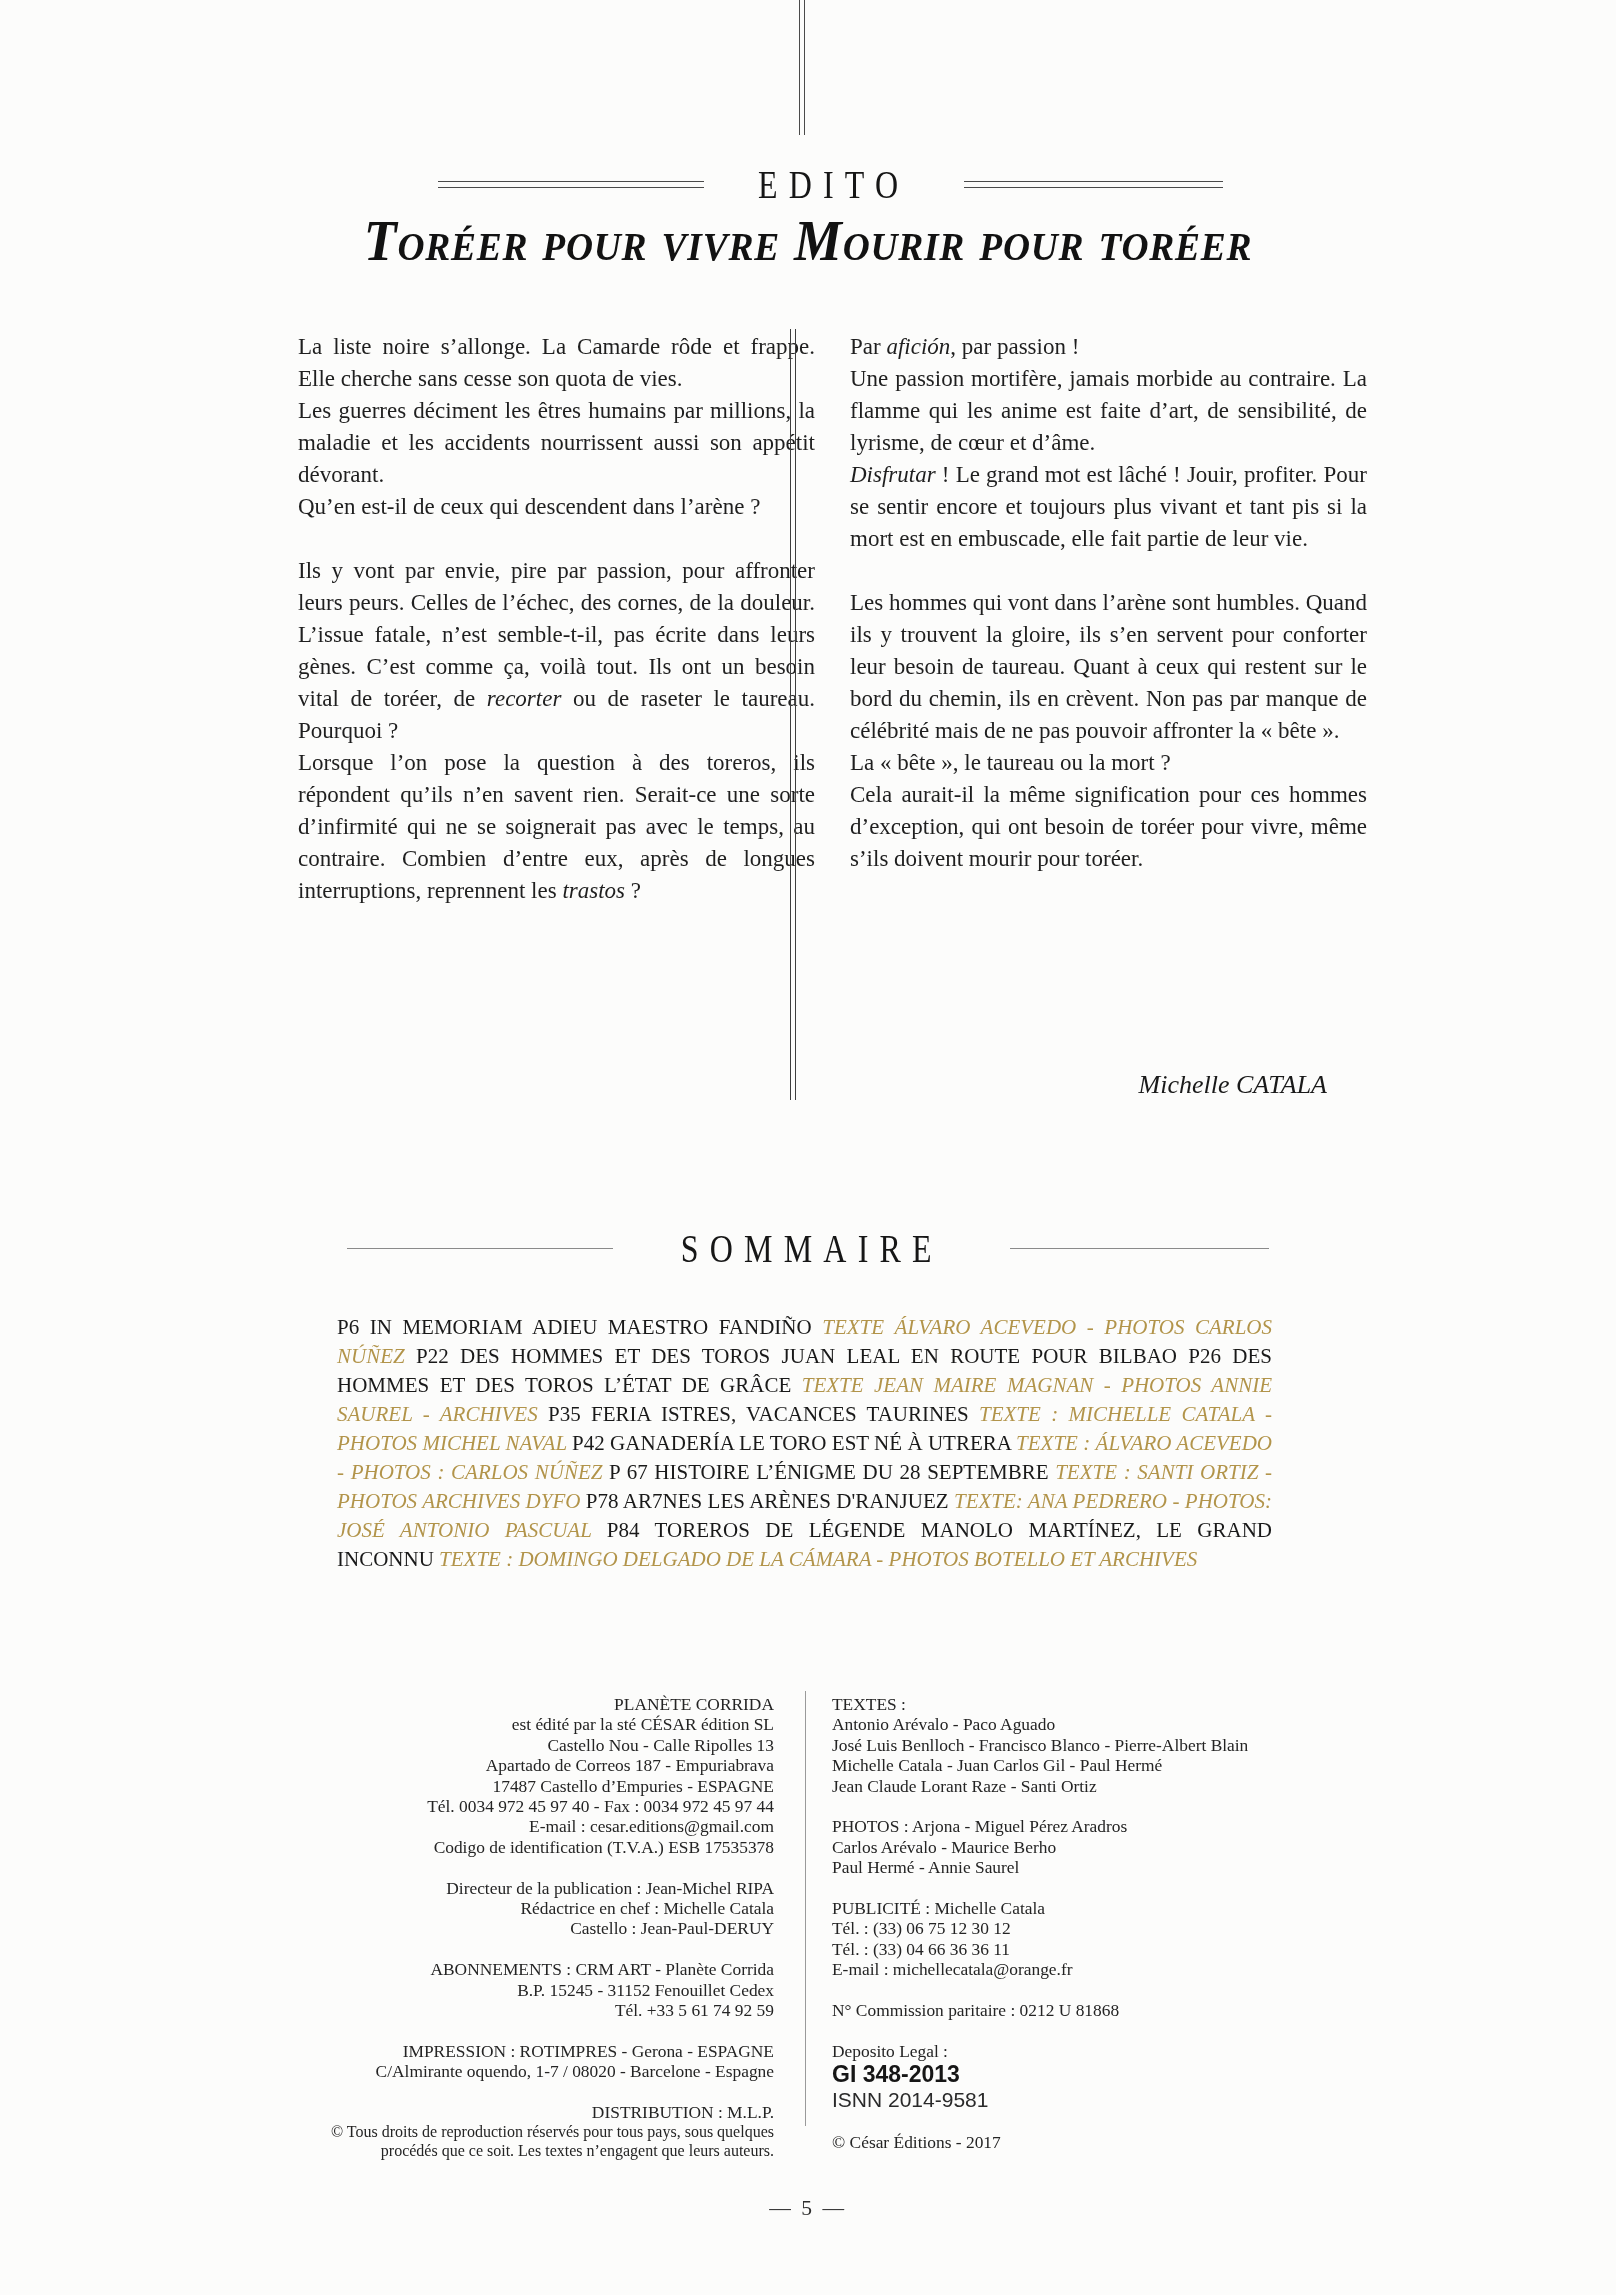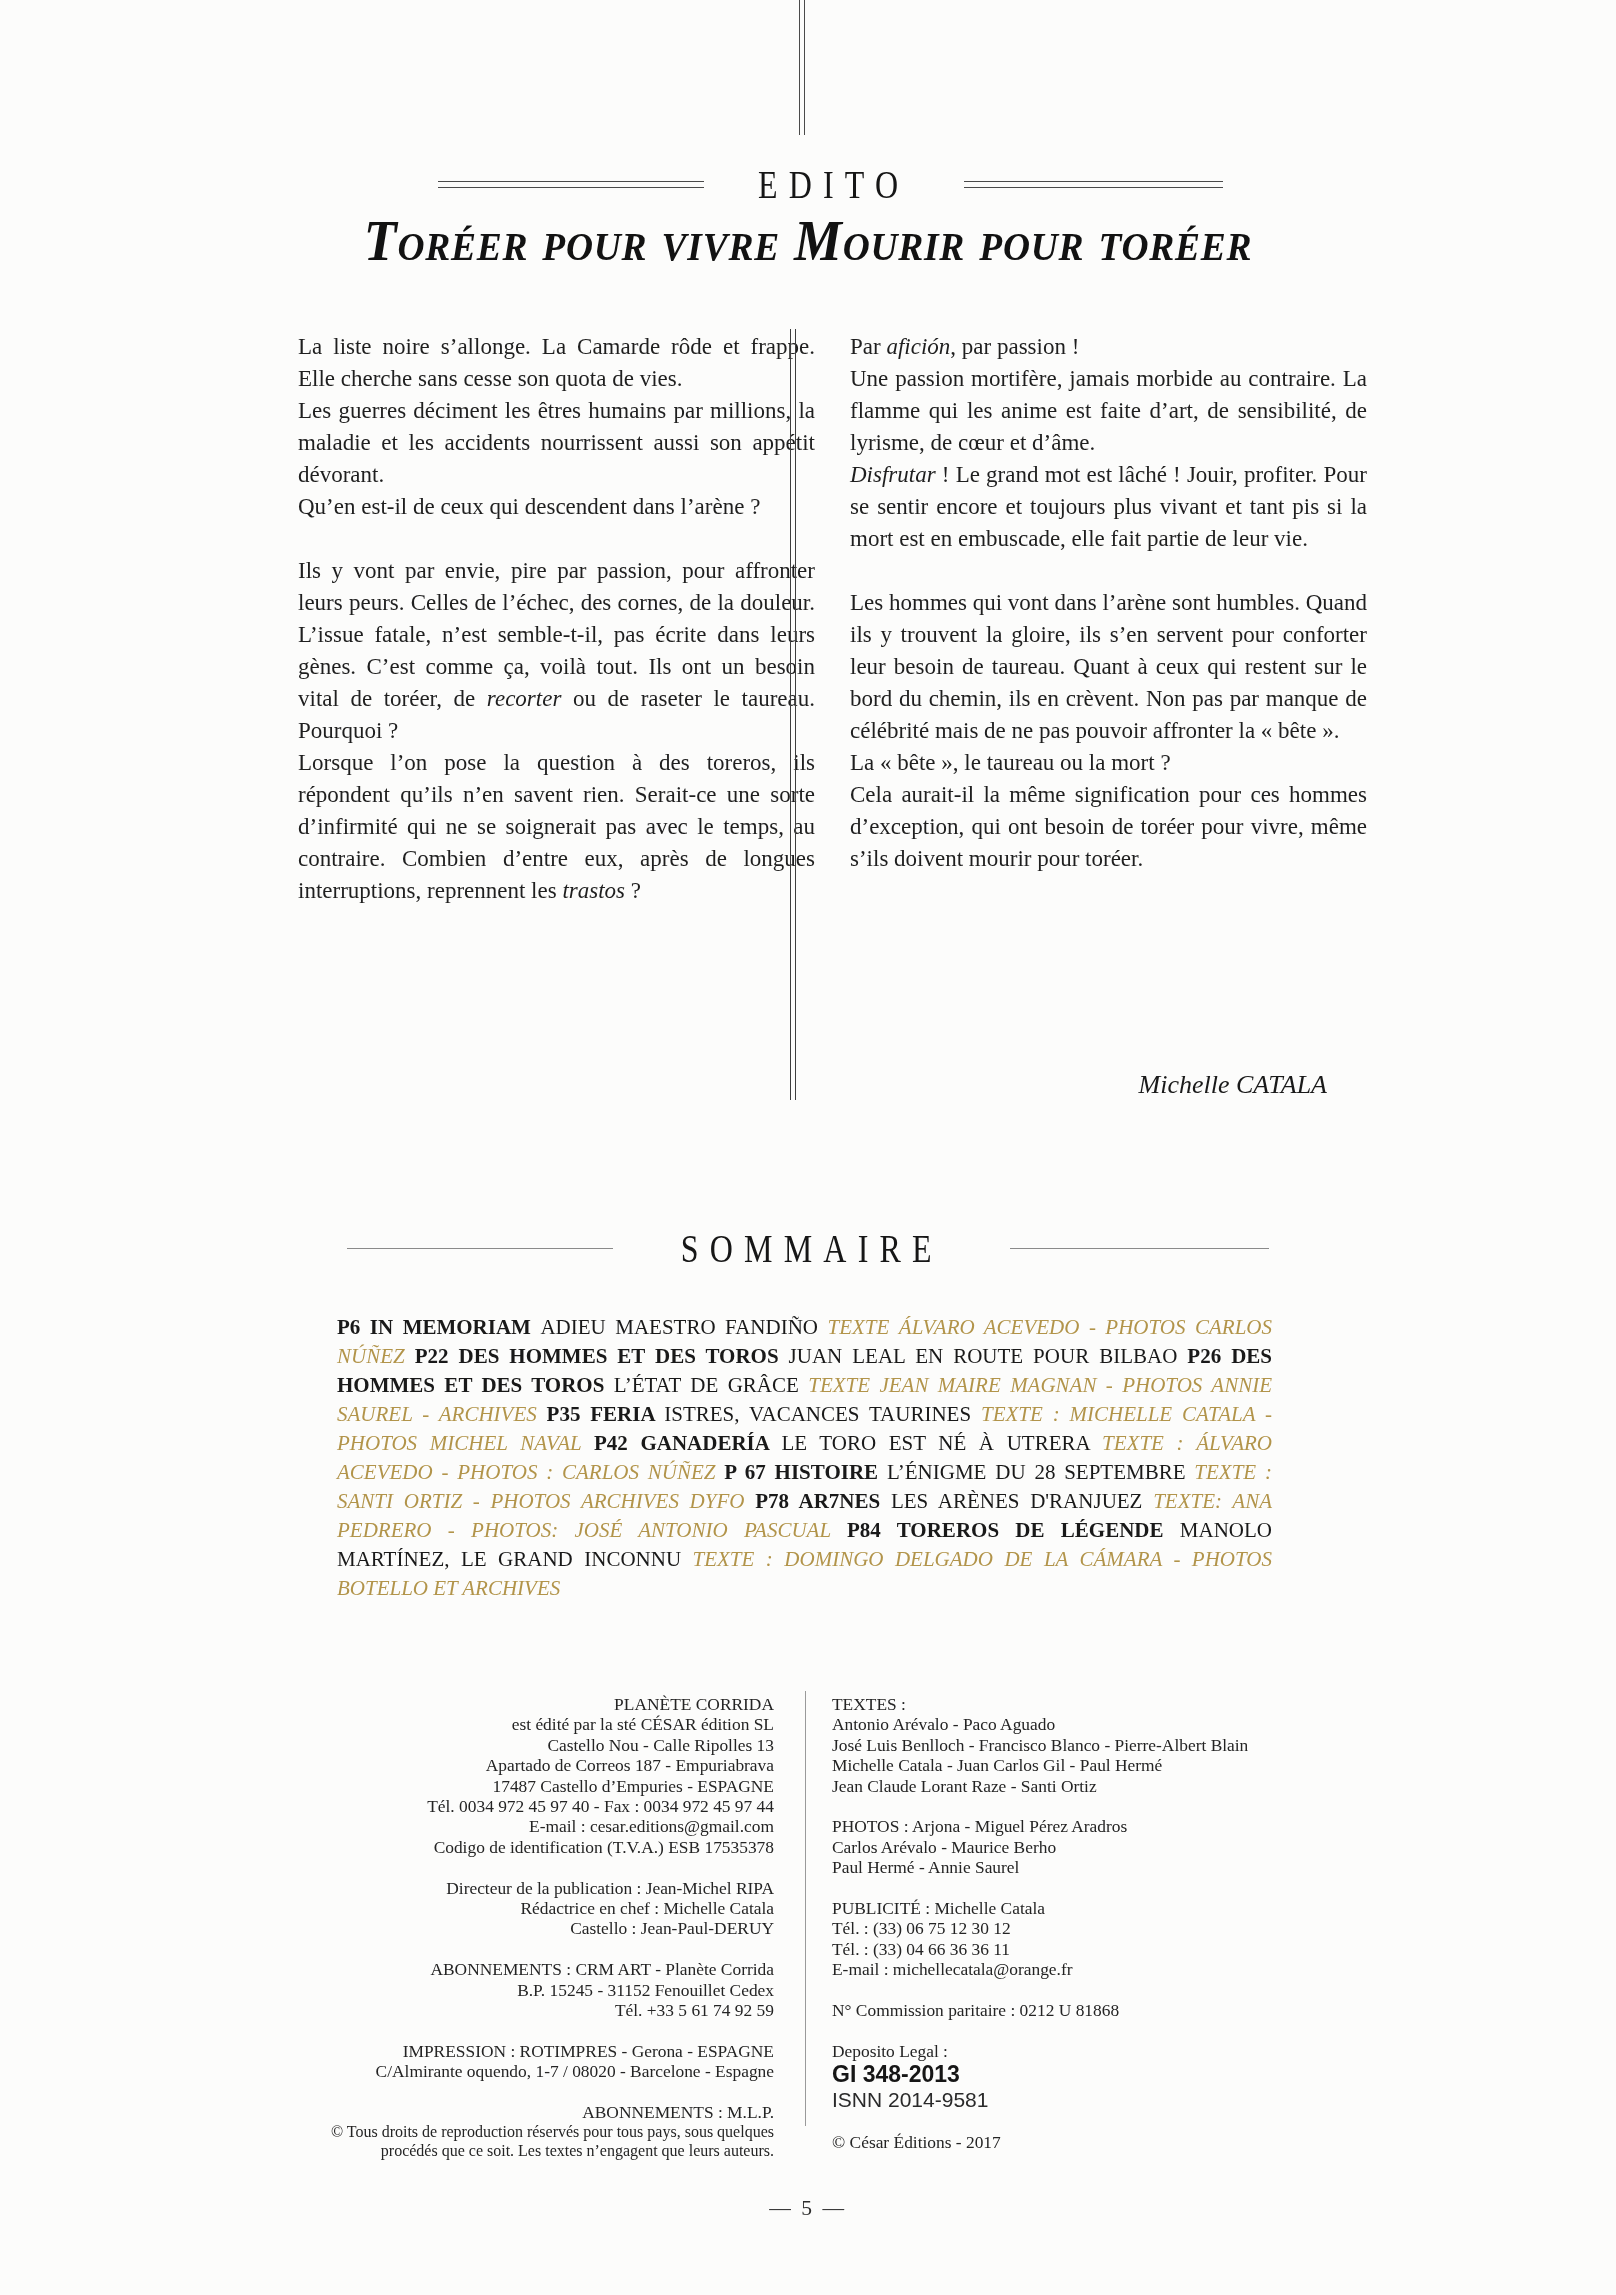--- a/index.html
+++ b/index.html
@@ -38,21 +38,21 @@
   .col p.gap { margin-top: 32px; }
   .col-divider { position: absolute; left: 790px; top: 329px; width: 4.2px; height: 771px;
     border-left: 1.7px solid #3d3d3d; border-right: 1.7px solid #3d3d3d; }
   .signature { position: absolute; left: 810px; width: 517px; top: 1070px;
     text-align: right; font-style: italic; font-size: 26px; color: #1a1a1a; }
   
   .sommaire-block { position: absolute; left: 337px; top: 1292px; width: 935px;
     font-size: 21px; line-height: 29px; text-align: justify; color: #191919; }
   .seg-n { font-style: normal; }
   .seg-i { font-style: italic; }
-  .seg-b { font-weight: bold; }
+  .seg-b { font-weight: normal; }
   .seg-g { color: var(--gold); font-style: italic; }
   
   .colophon { position: absolute; top: 1694px; font-size: 17.4px; line-height: 20.4px; color: #242424; }
   .colophon-left { left: 249px; width: 525px; text-align: right; }
   .colophon-right { left: 832px; width: 532px; text-align: left; }
   .colophon .blank { height: 20.4px; }
   .ln-s { font-size: 16px; line-height: 19px; }
   .ln-sb { font-family: "Liberation Sans", sans-serif; font-weight: bold; font-size: 23px; line-height: 26.6px; color: #161616; }
   .ln-sn { font-family: "Liberation Sans", sans-serif; font-size: 21px; line-height: 24px; color: #2a2a2a; }
   .colophon-divider { position: absolute; left: 805px; top: 1691px; height: 435px; width: 0;
@@ -116,21 +116,21 @@
       <div>Rédactrice en chef : Michelle Catala</div>
       <div>Castello : Jean-Paul-DERUY</div>
       <div class="blank"></div>
       <div>ABONNEMENTS : CRM ART - Planète Corrida</div>
       <div>B.P. 15245 - 31152 Fenouillet Cedex</div>
       <div>Tél. +33 5 61 74 92 59</div>
       <div class="blank"></div>
       <div>IMPRESSION : ROTIMPRES - Gerona - ESPAGNE</div>
       <div>C/Almirante oquendo, 1-7 / 08020 - Barcelone - Espagne</div>
       <div class="blank"></div>
-      <div>ABONNEMENTS : M.L.P.</div>
+      <div>DISTRIBUTION : M.L.P.</div>
       <div class="ln-s">© Tous droits de reproduction réservés pour tous pays, sous quelques</div>
       <div class="ln-s">procédés que ce soit. Les textes n’engagent que leurs auteurs.</div>
     </div>
   <div class="colophon-divider"></div>
   <div class="colophon colophon-right">
       <div>TEXTES :</div>
       <div>Antonio Arévalo - Paco Aguado</div>
       <div>José Luis Benlloch - Francisco Blanco - Pierre-Albert Blain</div>
       <div>Michelle Catala - Juan Carlos Gil - Paul Hermé</div>
       <div>Jean Claude Lorant Raze - Santi Ortiz</div>

